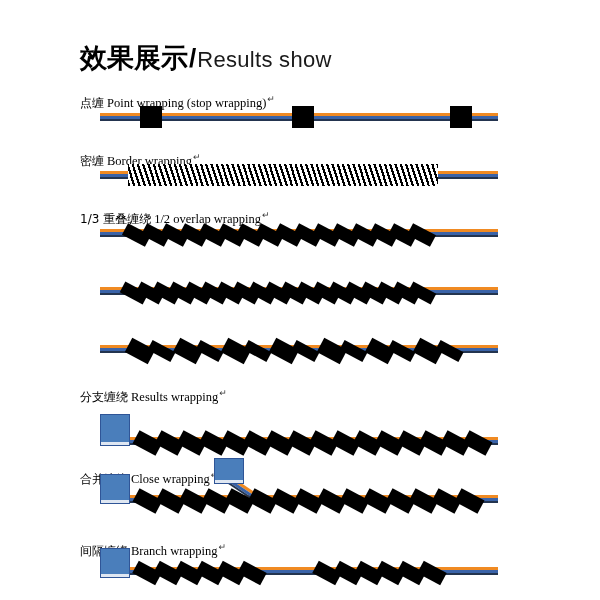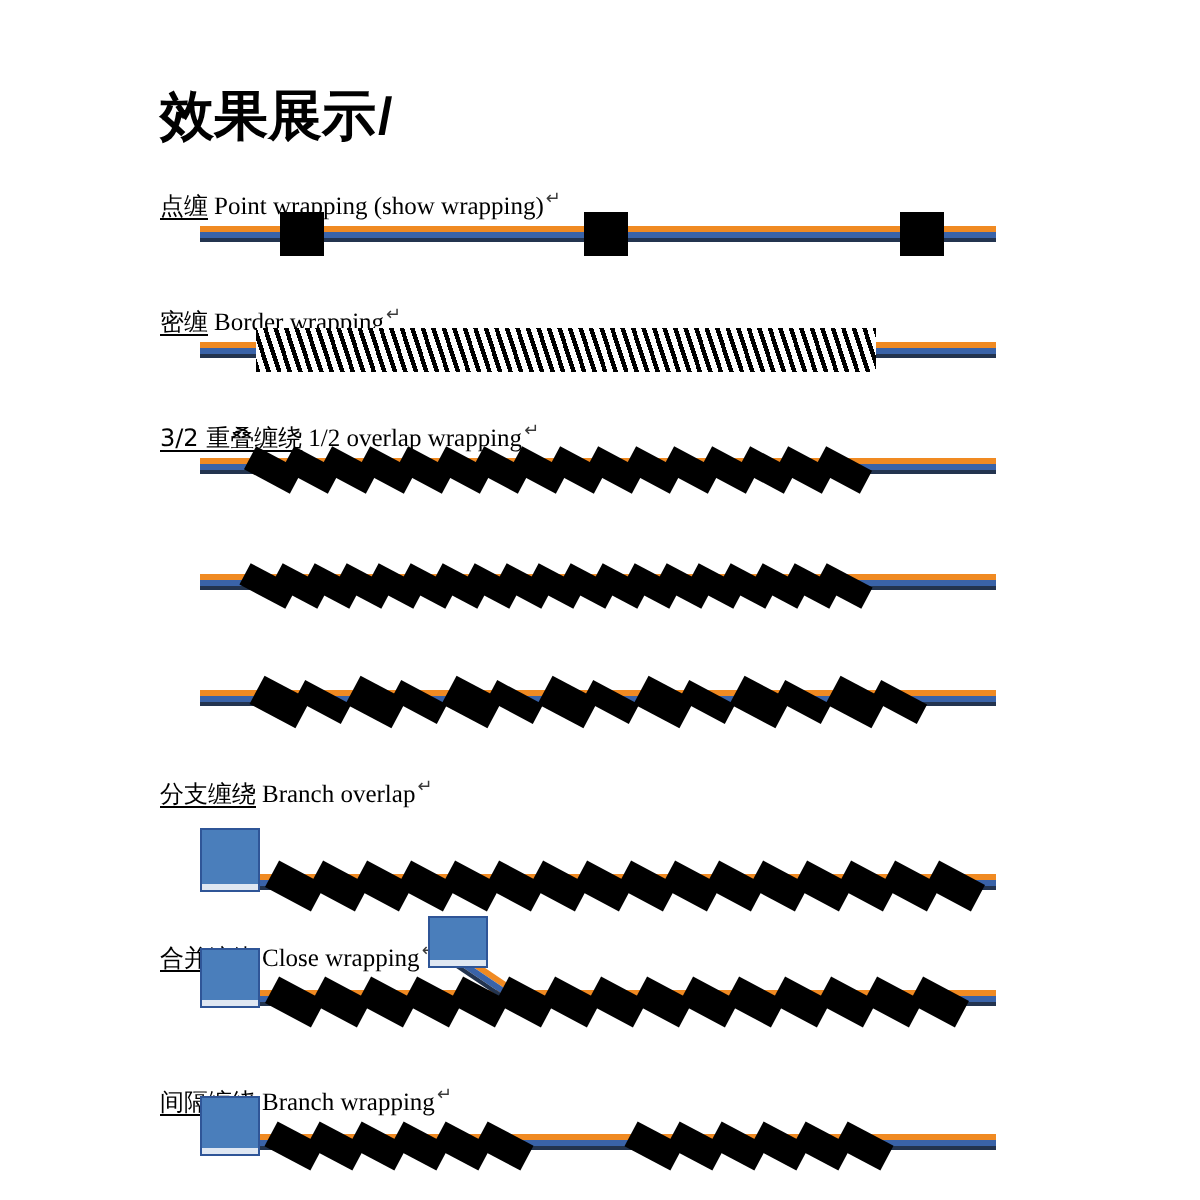--- a/index.html
+++ b/index.html
@@ -56,21 +56,20 @@
   
   .sec-label {
     position: absolute;
     white-space: nowrap;
     font-size: 12.5px;
     line-height: 14px;
   }
   .sec-label .cn {
     font-family: "DejaVu Sans", sans-serif;
     font-size: 12px;
-    text-decoration: underline;
     text-underline-offset: 2px;
   }
   .sec-label .en {
     font-family: "Liberation Serif", serif;
     font-size: 12.5px;
     padding-left: 3px;
   }
   .sec-label .pm {
     font-family: "Liberation Serif", serif;
     font-size: 9px;
@@ -131,24 +130,25 @@
   }
 </style>
 </head>
 <body>
 
 <div id="page">
 
   <div class="title-row">
     <span class="title-cn">效果展示</span>
     <span class="title-slash">/</span>
+    <span class="title-en">Results show</span>
   </div>
 
   <div class="sec-label" style="left:80px; top:92px;">
-    <span class="cn">点缠</span><span class="en">Point wrapping (show wrapping)</span><span class="pm">↵</span>
+    <span class="cn">点缠</span><span class="en">Point wrapping (stop wrapping)</span><span class="pm">↵</span>
   </div>
   <div class="cable" style="left:100px; top:112px; width:398px;">
     <div class="stripe s-white"></div>
     <div class="stripe s-orange"></div>
     <div class="stripe s-blue"></div>
     <div class="stripe s-dark"></div>
   </div>
   <div class="mark" style="left:140px; top:106px; width:22px; height:22px;"></div>
   <div class="mark" style="left:292px; top:106px; width:22px; height:22px;"></div>
   <div class="mark" style="left:450px; top:106px; width:22px; height:22px;"></div>
@@ -158,21 +158,21 @@
   </div>
   <div class="cable" style="left:100px; top:170px; width:398px;">
     <div class="stripe s-white"></div>
     <div class="stripe s-orange"></div>
     <div class="stripe s-blue"></div>
     <div class="stripe s-dark"></div>
   </div>
   <div class="hatch" style="left:128px; top:164px; width:310px; height:22px;"></div>
 
   <div class="sec-label" style="left:80px; top:208px;">
-    <span class="cn">3/2 重叠缠绕</span><span class="en">1/2 overlap wrapping</span><span class="pm">↵</span>
+    <span class="cn">1/3 重叠缠绕</span><span class="en">1/2 overlap wrapping</span><span class="pm">↵</span>
   </div>
   <div class="cable" style="left:100px; top:228px; width:398px;">
     <div class="stripe s-white"></div>
     <div class="stripe s-orange"></div>
     <div class="stripe s-blue"></div>
     <div class="stripe s-dark"></div>
   </div>
   <div id="grp-overlap">
       <div class="slant" style="left: 130px; top: 222px; width: 13px; height: 26px; transform: rotate(-62deg);"></div>
       <div class="slant" style="left: 149px; top: 222px; width: 13px; height: 26px; transform: rotate(-62deg);"></div>
@@ -237,21 +237,21 @@
       <div class="slant" style="left: 300px; top: 338px; width: 11px; height: 26px; transform: rotate(-62deg);"></div>
       <div class="slant" style="left: 324px; top: 338px; width: 16px; height: 26px; transform: rotate(-62deg);"></div>
       <div class="slant" style="left: 348px; top: 338px; width: 11px; height: 26px; transform: rotate(-62deg);"></div>
       <div class="slant" style="left: 372px; top: 338px; width: 16px; height: 26px; transform: rotate(-62deg);"></div>
       <div class="slant" style="left: 396px; top: 338px; width: 11px; height: 26px; transform: rotate(-62deg);"></div>
       <div class="slant" style="left: 420px; top: 338px; width: 16px; height: 26px; transform: rotate(-62deg);"></div>
       <div class="slant" style="left: 444px; top: 338px; width: 11px; height: 26px; transform: rotate(-62deg);"></div>
     </div>
 
   <div class="sec-label" style="left:80px; top:386px;">
-    <span class="cn">分支缠绕</span><span class="en">Branch overlap</span><span class="pm">↵</span>
+    <span class="cn">分支缠绕</span><span class="en">Results wrapping</span><span class="pm">↵</span>
   </div>
   <div class="cable" style="left:100px; top:436px; width:398px;">
     <div class="stripe s-white"></div>
     <div class="stripe s-orange"></div>
     <div class="stripe s-blue"></div>
     <div class="stripe s-dark"></div>
   </div>
   <div class="boxconn" style="left:100px; top:414px; width:30px; height:32px;"></div>
   <div id="grp-branch">
       <div class="slant" style="left: 140px; top: 430px; width: 15px; height: 26px; transform: rotate(-62deg);"></div>

